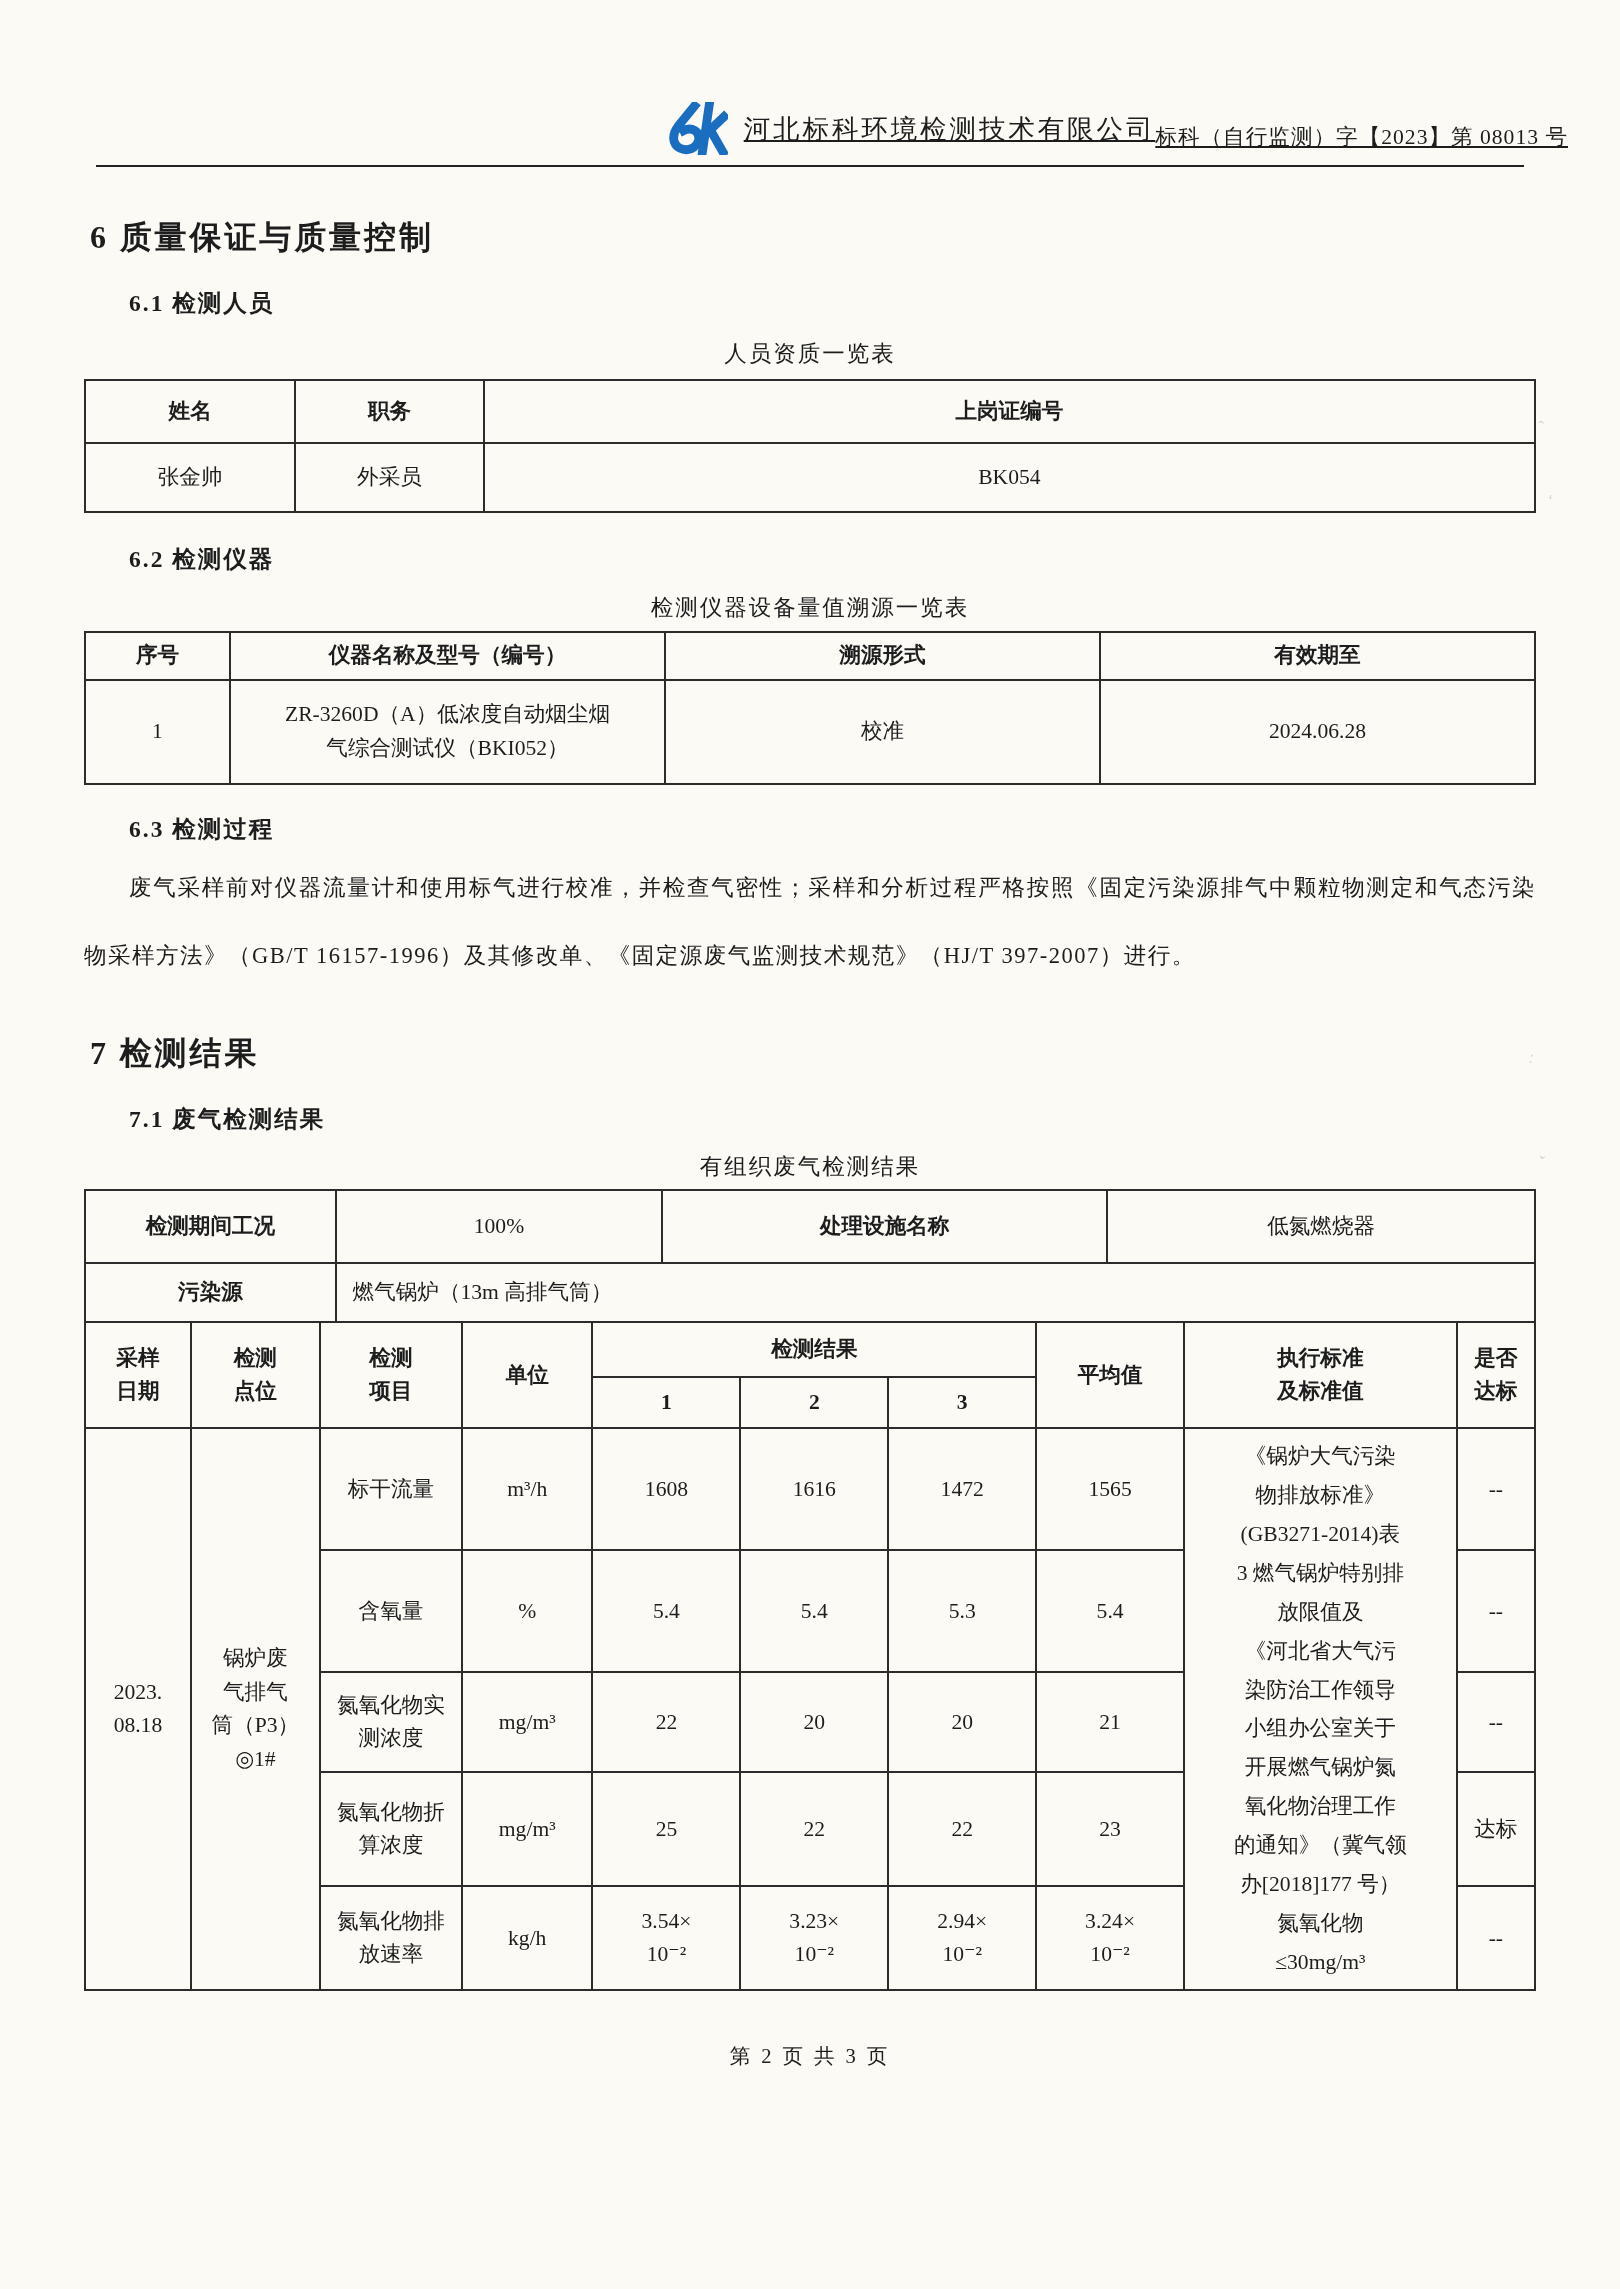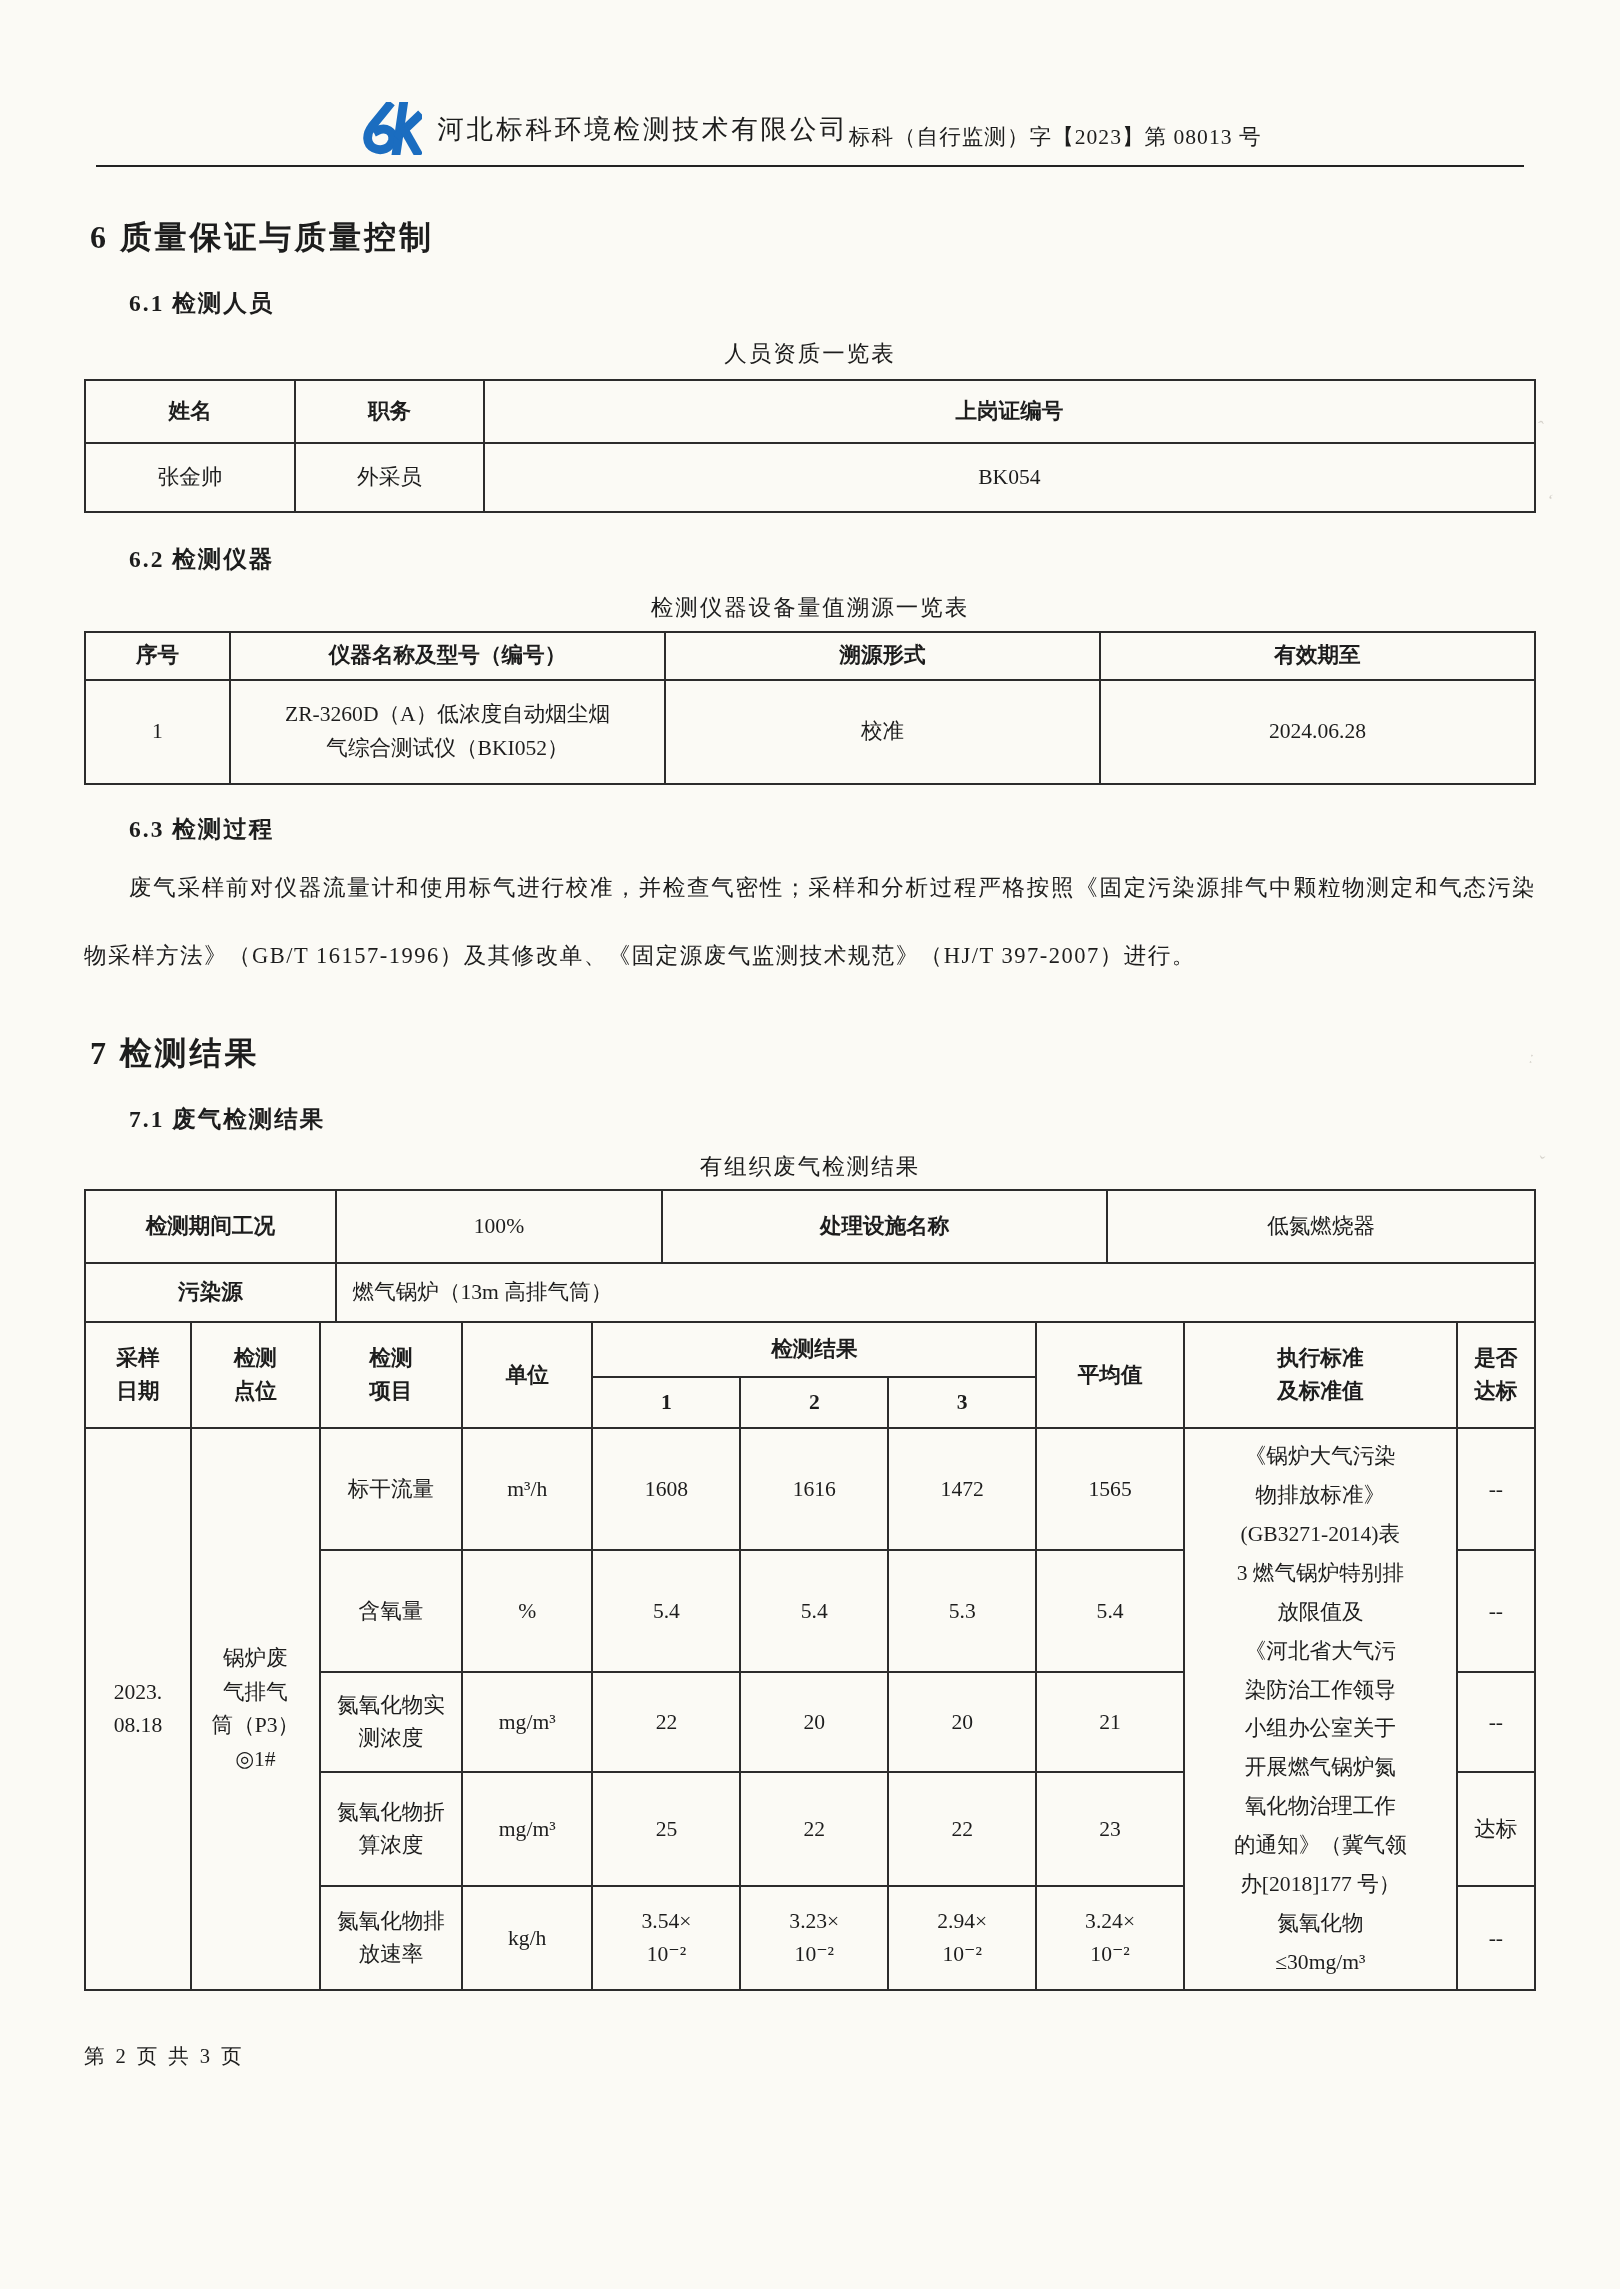--- a/index.html
+++ b/index.html
@@ -7,23 +7,23 @@
     width:1620px;height:2290px;
     background:#fbfaf5;
     font-family:"Liberation Serif","DejaVu Serif",serif;
     color:#1d1d1d;
     position:relative;
     overflow:hidden;
   }
   .content{padding:0 84px;}
   
   .hdr{
-    margin:0 100px;
+    margin:0 52px;
     padding-top:102px;
-    display:flex;justify-content:center;align-items:flex-end;
+    display:flex;justify-content:flex-end;align-items:flex-end;text-decoration:underline;
   }
   .hdr-left{display:flex;align-items:center;gap:15.7px;}
   .logo{width:63px;height:53px;flex:0 0 auto;}
   .company{font-size:26.5px;letter-spacing:2.9px;font-weight:500;}
   .docno{font-size:21.6px;letter-spacing:1px;padding-bottom:3.9px;}
   .hdr-rule{margin:9.8px 96px 0;border-top:2.9px solid #222;height:0;}
   
   .h-main{font-size:32px;font-weight:bold;letter-spacing:2.9px;margin:49px 0 0 5.9px;line-height:1.35;}
   .h-sub{font-size:23.5px;font-weight:bold;letter-spacing:2px;margin:29px 0 0 45px;line-height:1.3;}
   .tbl-caption{text-align:center;font-size:22.5px;letter-spacing:2px;margin-top:19.6px;}
@@ -46,21 +46,21 @@
   .para{
     margin:9.8px 0 0 0;
     font-size:22.5px;
     line-height:3.0;
     text-align:justify;
     text-indent:2em;
     letter-spacing:1.5px;
   }
   .footer{
     margin-top:51px;
-    text-align:left;
+    text-align:center;
     font-size:20.6px;
     letter-spacing:2.9px;
   }
   
   .artifact{position:absolute;color:#b9b4ac;opacity:.55;font-size:17.6px;transform:rotate(12deg);}
 </style>
 </head>
 <body>
 
 <div class="hdr">

